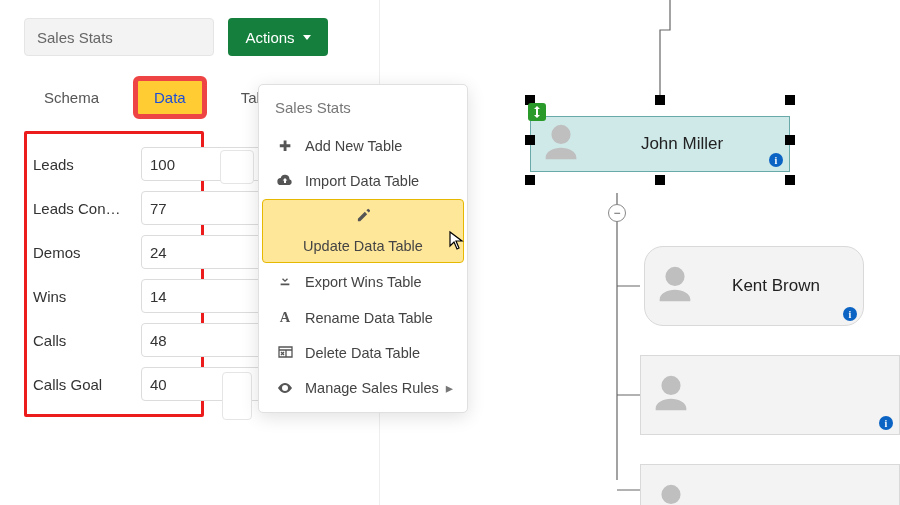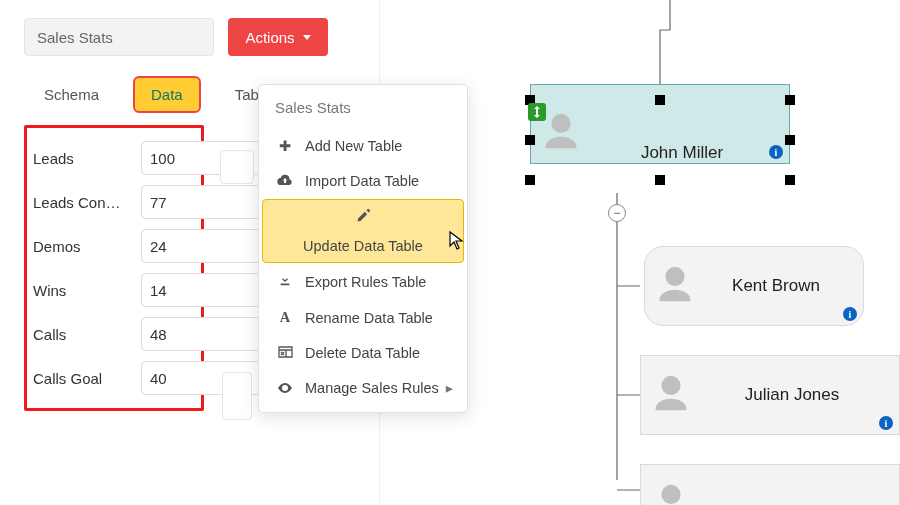--- a/index.html
+++ b/index.html
@@ -3,26 +3,26 @@
 <meta charset="utf-8">
 <style>
   * { box-sizing: border-box; }
   html, body { margin:0; padding:0; width:900px; height:505px; font-family: -apple-system, "Helvetica Neue", Arial, sans-serif; font-size:14px; color:#333; overflow:hidden; background:#fff; }
   .app { position:relative; width:900px; height:505px; }
 
   
   .left { position:absolute; left:0; top:0; width:380px; height:505px; padding:18px 12px 0 24px; background:#fff; border-right:1px solid #eee; }
   .header-row { display:flex; gap:14px; align-items:center; margin-bottom:20px; }
   .title-box { flex:0 0 190px; height:38px; background:#f3f3f3; border:1px solid #e5e5e5; border-radius:4px; color:#666; display:flex; align-items:center; padding:0 12px; font-size:15px; }
-  .actions-btn { flex:0 0 100px; height:38px; background:#ef4444; color:#fff; border-radius:4px; display:flex; align-items:center; justify-content:center; gap:8px; font-size:15px; border:none; cursor:pointer; }
+  .actions-btn { flex:0 0 100px; height:38px; background:#15803d; color:#fff; border-radius:4px; display:flex; align-items:center; justify-content:center; gap:8px; font-size:15px; border:none; cursor:pointer; }
   .caret-down { width:0; height:0; border-left:4px solid transparent; border-right:4px solid transparent; border-top:5px solid #fff; }
 
   .tabs { display:flex; gap:18px; align-items:center; margin-bottom:12px; padding-left:4px; }
   .tab { padding:8px 16px; border-radius:6px; color:#555; cursor:pointer; font-size:15px; }
-  .tab.active { background:#ffcc33; color:#0f766e; border:2px solid #ef4444; }
+  .tab.active { background:#ffcc33; color:#1d4ed8; border:5px solid #ef4444; }
 
   .redbox { border:3px solid #ec1c1c; border-radius:2px; padding:6px 6px 6px 6px; width:180px; }
   .row { display:flex; align-items:center; height:40px; margin:4px 0; }
   .row-label { flex:0 0 108px; font-size:15px; color:#333; white-space:nowrap; overflow:hidden; text-overflow:ellipsis; }
   .row-input { flex: 0 0 50px; height:34px; border:1px solid #dcdcdc; border-radius:4px; background:#fff; padding:0 8px; font-size:15px; color:#333; }
 
   .ghost1 { position:absolute; left:220px; top:150px; width:34px; height:34px; border:1px solid #e5e5e5; border-radius:4px; background:#fff; }
   .ghost2 { position:absolute; left:222px; top:372px; width:30px; height:48px; border:1px solid #e5e5e5; border-radius:4px; background:#fff; }
 
   
@@ -123,21 +123,21 @@
           </svg>
     </span>
     <span>Update Data Table</span>
   </div>
   <div class="menu-item">
     <span class="mi-icon">
       <svg width="14" height="14" viewBox="0 0 16 16">
             <path fill="#555" d="M8 1v7.2l2.3-2.3 1.1 1.1L8 10.4 4.6 7l1.1-1.1L8 8.2V1h0zM3 12h10v2H3z"></path>
           </svg>
     </span>
-    <span>Export Rules Table</span>
+    <span>Export Wins Table</span>
   </div>
   <div class="menu-item">
     <span class="mi-icon" style="font-family:Georgia,serif;font-weight:bold;">A</span>
     <span>Rename Data Table</span>
   </div>
   <div class="menu-item">
     <span class="mi-icon">
       <svg width="15" height="12" viewBox="0 0 15 12">
             <path fill="none" stroke="#555" stroke-width="1.3" d="M1 1h13v10H1zM1 4h13M8 4v7"></path>
             <path stroke="#555" stroke-width="1.3" d="M3 6l3 3M6 6l-3 3"></path>
@@ -159,21 +159,21 @@
 <svg class="cursor" width="18" height="22" viewBox="0 0 18 22">
   <path d="M2 2 L2 16 L6 12 L9 19 L11 18 L8 11 L14 11 Z" fill="#fff" stroke="#000" stroke-width="1.2"></path>
 </svg>
 
 <div class="canvas">
   <svg class="lines" width="520" height="505">
     <path d="M290 0 L290 30 L280 30 L280 100" fill="none" stroke="#666" stroke-width="1.2"></path>
     <path d="M237 193 L237 480 M237 286 L260 286 M237 395 L260 395 M237 490 L260 490" fill="none" stroke="#666" stroke-width="1.2"></path>
   </svg>
 
-  <div class="node selected" style="left:150px; top:84px; width:260px; height:80px;align-items:flex-end;">
+  <div class="node selected" style="left:150px; top:116px; width:260px; height:56px;">
     <div class="avatar">
       <svg viewBox="0 0 24 24">
             <path d="M12 12a5 5 0 1 0-5-5 5 5 0 0 0 5 5zm0 2c-4 0-8 2-8 5v1h16v-1c0-3-4-5-8-5z"></path>
           </svg>
     </div>
     <div class="node-name">John Miller</div>
     <div class="info-badge">i</div>
   </div>
 
   <div class="handle" style="left:145px; top:95px;"></div>
@@ -202,21 +202,20 @@
     <div class="node-name">Kent Brown</div>
     <div class="info-badge">i</div>
   </div>
 
   <div class="node" style="left:260px; top:355px; width:260px; height:80px;">
     <div class="avatar">
       <svg viewBox="0 0 24 24">
             <path d="M12 12a5 5 0 1 0-5-5 5 5 0 0 0 5 5zm0 2c-4 0-8 2-8 5v1h16v-1c0-3-4-5-8-5z"></path>
           </svg>
     </div>
-    <div class="node-name">Julian Jones</div>
     <div class="info-badge">i</div>
   </div>
 
   <div class="node" style="left:260px; top:464px; width:260px; height:80px;">
     <div class="avatar">
       <svg viewBox="0 0 24 24">
             <path d="M12 12a5 5 0 1 0-5-5 5 5 0 0 0 5 5zm0 2c-4 0-8 2-8 5v1h16v-1c0-3-4-5-8-5z"></path>
           </svg>
     </div>
     <div class="node-name"></div>

